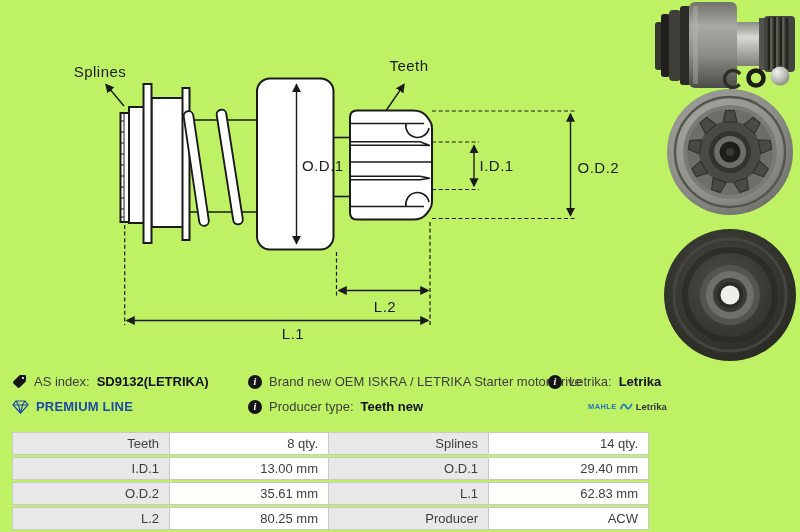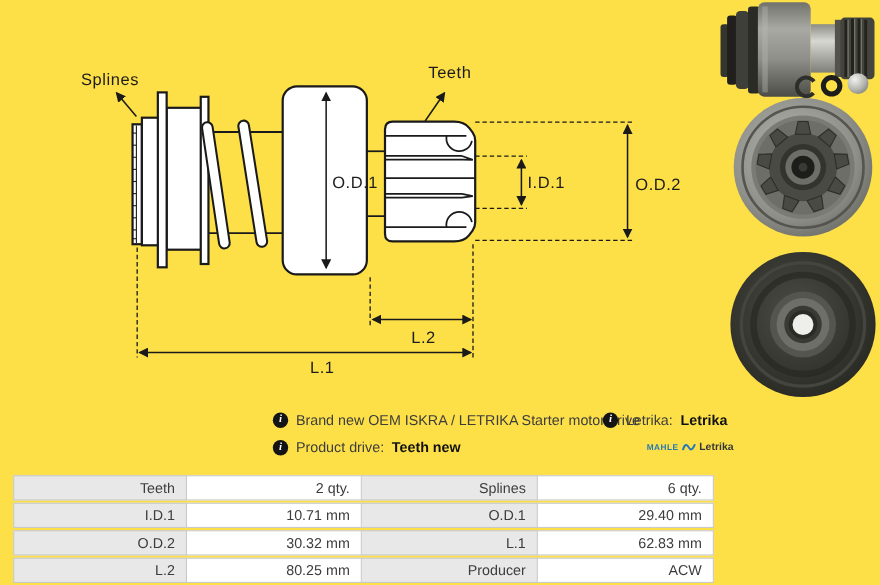--- a/index.html
+++ b/index.html
@@ -1,16 +1,16 @@
 <!DOCTYPE html>
 <html><head>
 <meta charset="utf-8">
 <style>
   html,body{margin:0;padding:0;background:#fff;}
-  #screen{position:relative;width:800px;height:532px;background:#fde047;overflow:hidden;
+  #screen{position:relative;width:800px;height:532px;background:#bef264;overflow:hidden;
           font-family:"Liberation Sans",sans-serif;}
   svg text{font-family:"Liberation Sans",sans-serif;}
 
   
   #diagram{position:absolute;left:0;top:0;width:645px;height:370px;}
   .ol{fill:#fff;stroke:#1a1a1a;stroke-width:2;}
   .tl{stroke:#1a1a1a;stroke-width:1.6;fill:none;}
   .thin{stroke:#1a1a1a;stroke-width:1;fill:none;}
   .dash{stroke:#1a1a1a;stroke-width:1.2;stroke-dasharray:4 2.6;fill:none;}
   .dim{stroke:#1a1a1a;stroke-width:1.4;marker-start:url(#arr);marker-end:url(#arr);}
@@ -232,36 +232,54 @@
       <circle r="56" fill="none" stroke="#454540" stroke-width="3"></circle>
       <circle r="45" fill="none" stroke="#282823" stroke-width="6" opacity=".7"></circle>
       <circle r="30" fill="#55554f"></circle>
       <circle r="24" fill="#6f6f69"></circle>
       <circle r="17" fill="#3a3a34"></circle>
       <circle r="13" fill="#2b2b26"></circle>
       <circle r="9.5" fill="#eeeeea"></circle>
     </g>
   </svg>
 
+  <div class="cell" style="left:12px;top:374px;">
+    <svg width="15" height="15" viewBox="0 0 15 15">
+      <path d="M13.2,1 H8.4 C8,1 7.6,1.16 7.3,1.45 L1.45,7.3 c-0.6,0.6 -0.6,1.55 0,2.15 l4.1,4.1
+               c0.6,0.6 1.55,0.6 2.15,0 L13.55,7.7 C13.84,7.4 14,7 14,6.6 V1.8 C14,1.36 13.64,1 13.2,1 Z" fill="#161616"></path>
+      <circle cx="11" cy="4" r="1.1" fill="#fff"></circle>
+    </svg>
+    <span>AS index:</span>
+    <b>SD9132(LETRIKA)</b>
+  </div>
 
   <div class="cell" style="left:248px;top:374px;">
     <span class="info-icon">i</span>
     <span>Brand new OEM ISKRA / LETRIKA Starter motor drive</span>
   </div>
 
   <div class="cell" style="left:548px;top:374px;">
     <span class="info-icon">i</span>
     <span>Letrika:</span>
     <b>Letrika</b>
   </div>
 
+  <div class="cell" style="left:12px;top:399px;">
+    <svg width="17" height="14" viewBox="0 0 17 14">
+      <g fill="none" stroke="#1d4ba6" stroke-width="1.2">
+        <path d="M4,1 H13 L16,5 L8.5,13 L1,5 Z"></path>
+        <path d="M1,5 H16 M4,1 L6.5,5 L8.5,13 M13,1 L10.5,5 L8.5,13"></path>
+      </g>
+    </svg>
+    <span class="premium">PREMIUM LINE</span>
+  </div>
 
   <div class="cell" style="left:248px;top:399px;">
     <span class="info-icon">i</span>
-    <span>Product drive:</span>
+    <span>Producer type:</span>
     <b>Teeth new</b>
   </div>
 
   <div class="cell brand" style="left:588px;top:401px;">
     <span class="mahle">MAHLE</span>
     <svg width="13" height="9" viewBox="0 0 13 9">
       <path d="M1,6.5 C2.5,1.5 4.5,1.5 6,4.5 C7.5,7.5 9.5,7.5 11.5,2.5" fill="none" stroke="#2478b9" stroke-width="1.8" stroke-linecap="round"></path>
     </svg>
     <span class="letrika">Letrika</span>
   </div>
@@ -269,33 +287,33 @@
   <table id="spec">
     <colgroup>
         <col style="width:158px">
         <col style="width:159px">
         <col style="width:160px">
         <col style="width:160px">
       </colgroup>
     <tbody>
         <tr>
       <td class="lab">Teeth</td>
-      <td class="val">2 qty.</td>
+      <td class="val">8 qty.</td>
       <td class="lab2">Splines</td>
-      <td class="val">6 qty.</td>
+      <td class="val">14 qty.</td>
     </tr>
     <tr>
       <td class="lab">I.D.1</td>
-      <td class="val">10.71 mm</td>
+      <td class="val">13.00 mm</td>
       <td class="lab2">O.D.1</td>
       <td class="val">29.40 mm</td>
     </tr>
     <tr>
       <td class="lab">O.D.2</td>
-      <td class="val">30.32 mm</td>
+      <td class="val">35.61 mm</td>
       <td class="lab2">L.1</td>
       <td class="val">62.83 mm</td>
     </tr>
     <tr>
       <td class="lab">L.2</td>
       <td class="val">80.25 mm</td>
       <td class="lab2">Producer</td>
       <td class="val">ACW</td>
     </tr>
   </tbody>

